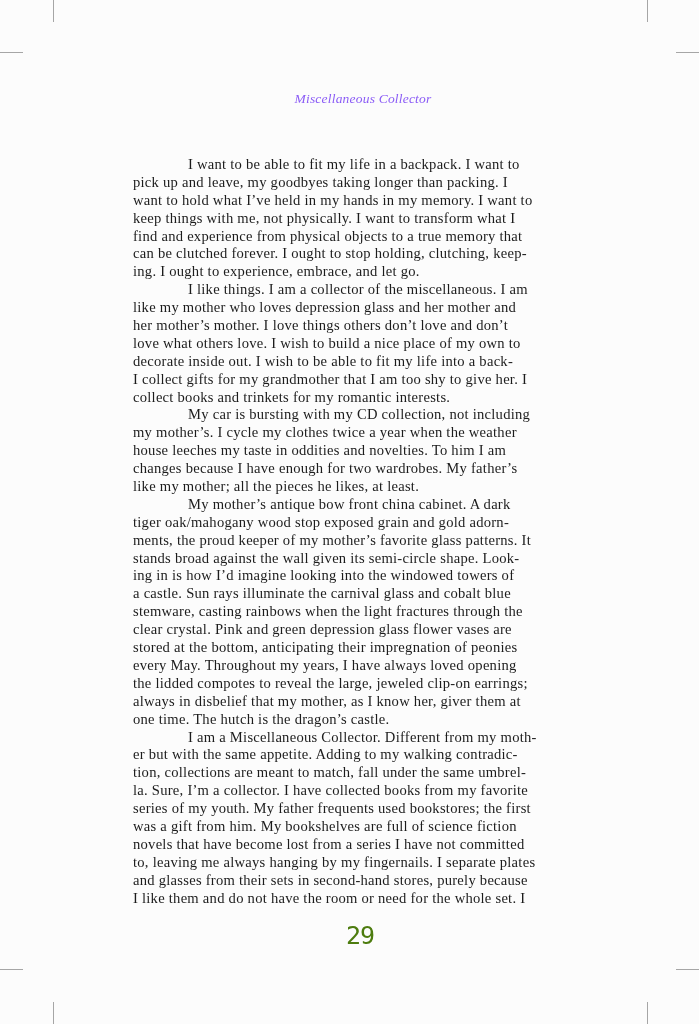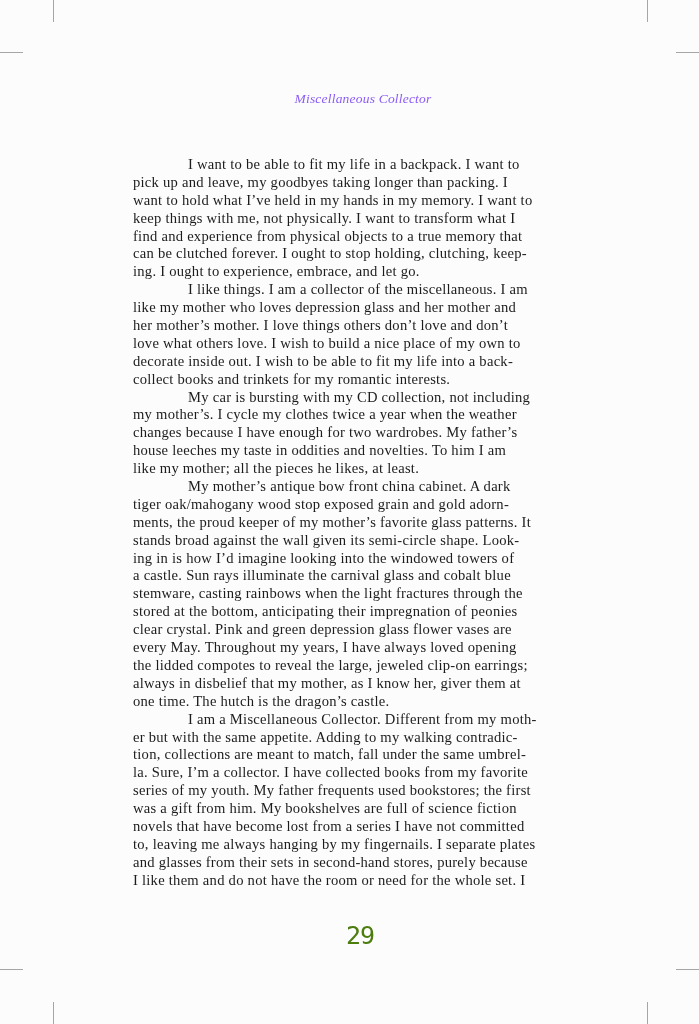--- a/index.html
+++ b/index.html
@@ -85,39 +85,40 @@
       <div class="line">find and experience from physical objects to a true memory that</div>
       <div class="line">can be clutched forever. I ought to stop holding, clutching, keep-</div>
       <div class="line">ing. I ought to experience, embrace, and let go.</div>
     </div>
     <div class="para">
       <div class="line first">I like things. I am a collector of the miscellaneous. I am</div>
       <div class="line">like my mother who loves depression glass and her mother and</div>
       <div class="line">her mother’s mother. I love things others don’t love and don’t</div>
       <div class="line">love what others love. I wish to build a nice place of my own to</div>
       <div class="line">decorate inside out. I wish to be able to fit my life into a back-</div>
+      <div class="line">I collect gifts for my grandmother that I am too shy to give her. I</div>
       <div class="line">collect books and trinkets for my romantic interests.</div>
     </div>
     <div class="para">
       <div class="line first">My car is bursting with my CD collection, not including</div>
       <div class="line">my mother’s. I cycle my clothes twice a year when the weather</div>
+      <div class="line">house leeches my taste in oddities and novelties. To him I am</div>
       <div class="line">changes because I have enough for two wardrobes. My father’s</div>
-      <div class="line">house leeches my taste in oddities and novelties. To him I am</div>
       <div class="line">like my mother; all the pieces he likes, at least.</div>
     </div>
     <div class="para">
       <div class="line first">My mother’s antique bow front china cabinet. A dark</div>
       <div class="line">tiger oak/mahogany wood stop exposed grain and gold adorn-</div>
       <div class="line">ments, the proud keeper of my mother’s favorite glass patterns. It</div>
       <div class="line">stands broad against the wall given its semi-circle shape. Look-</div>
       <div class="line">ing in is how I’d imagine looking into the windowed towers of</div>
       <div class="line">a castle. Sun rays illuminate the carnival glass and cobalt blue</div>
       <div class="line">stemware, casting rainbows when the light fractures through the</div>
+      <div class="line">clear crystal. Pink and green depression glass flower vases are</div>
       <div class="line">stored at the bottom, anticipating their impregnation of peonies</div>
-      <div class="line">clear crystal. Pink and green depression glass flower vases are</div>
       <div class="line">every May. Throughout my years, I have always loved opening</div>
       <div class="line">the lidded compotes to reveal the large, jeweled clip-on earrings;</div>
       <div class="line">always in disbelief that my mother, as I know her, giver them at</div>
       <div class="line">one time. The hutch is the dragon’s castle.</div>
     </div>
     <div class="para">
       <div class="line first">I am a Miscellaneous Collector. Different from my moth-</div>
       <div class="line">er but with the same appetite. Adding to my walking contradic-</div>
       <div class="line">tion, collections are meant to match, fall under the same umbrel-</div>
       <div class="line">la. Sure, I’m a collector. I have collected books from my favorite</div>

